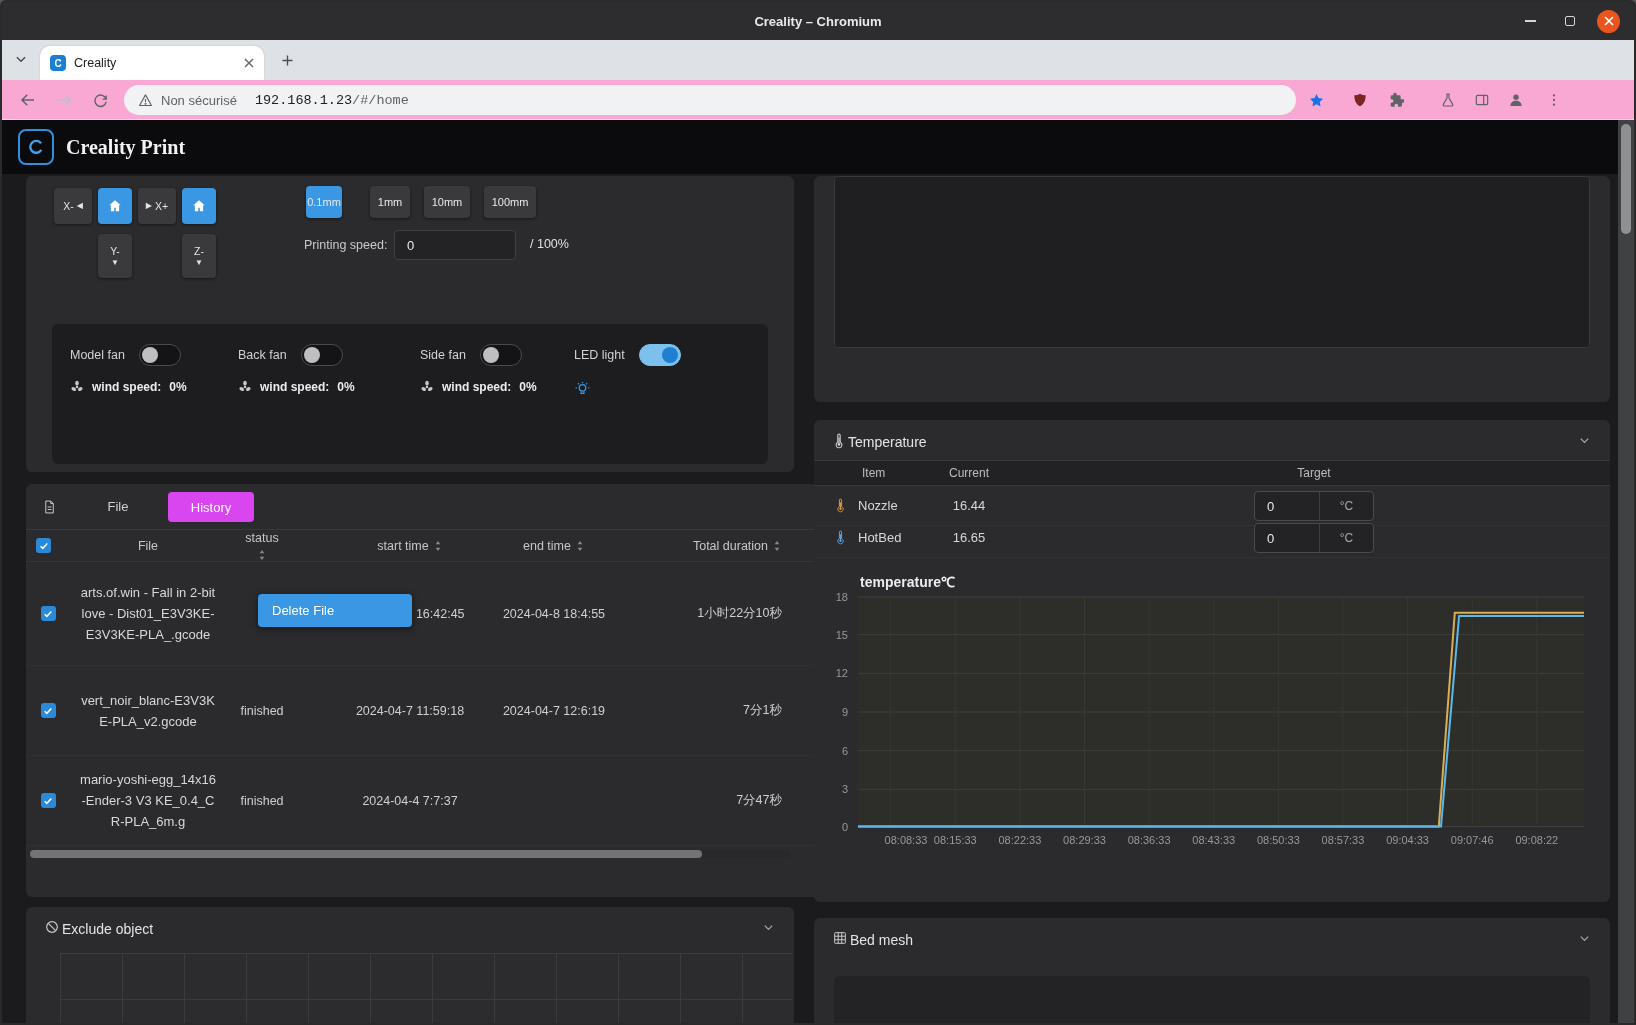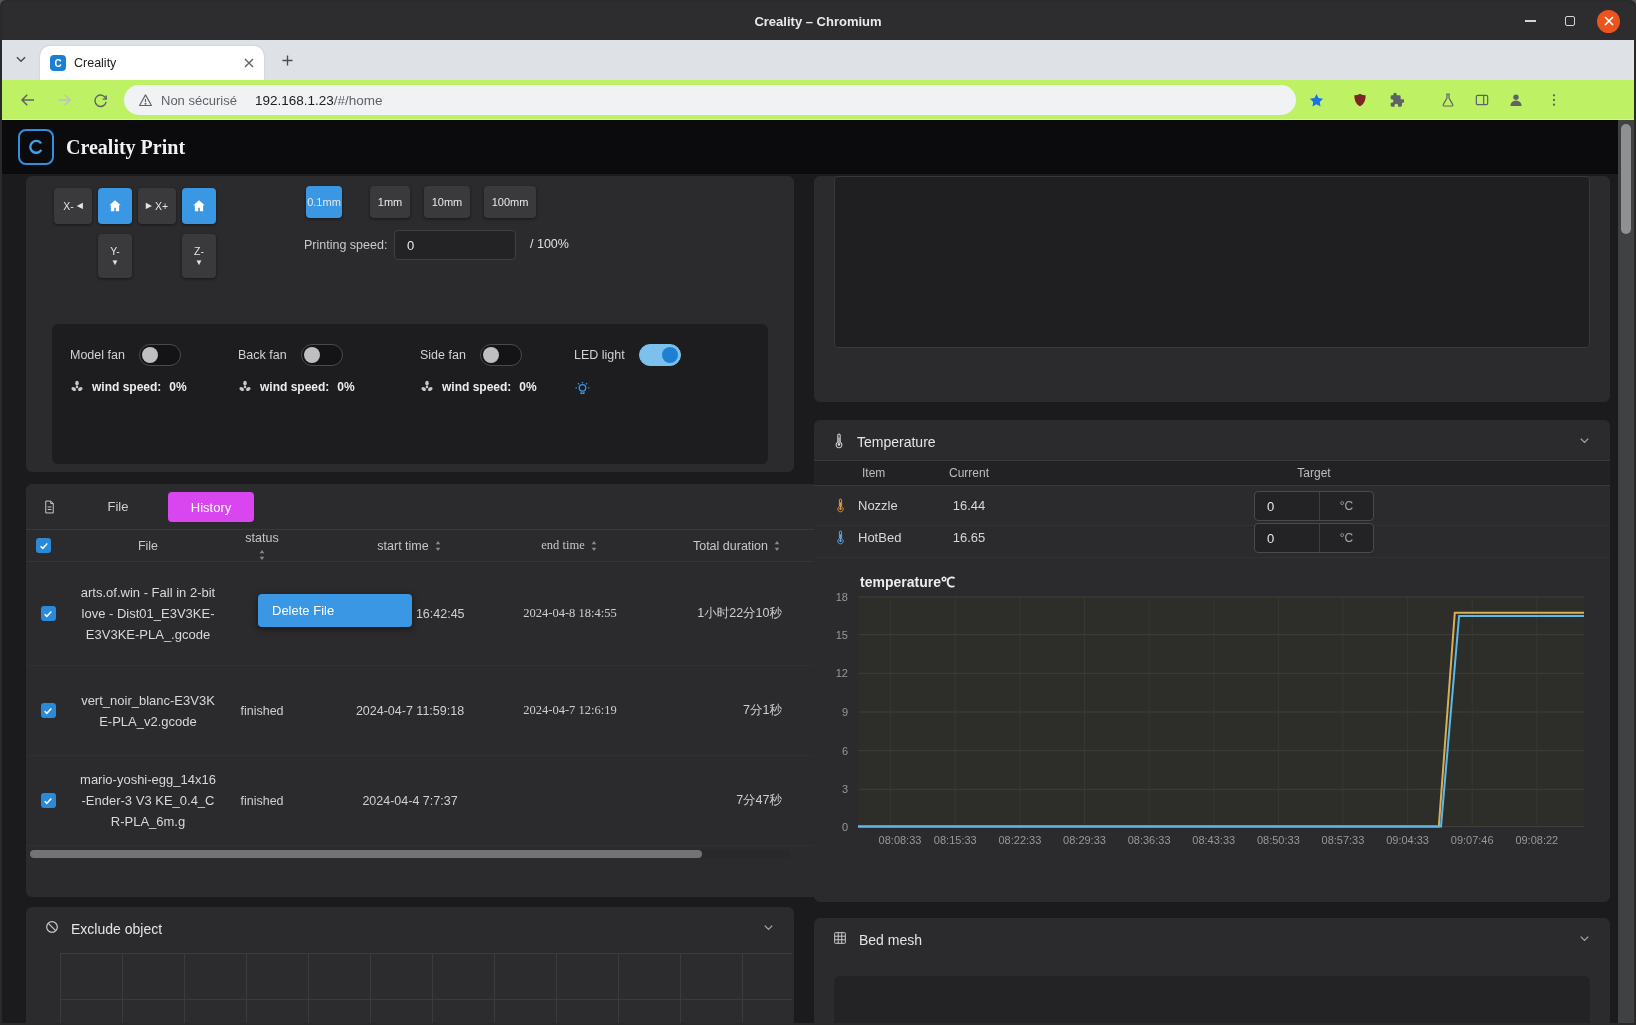--- a/index.html
+++ b/index.html
@@ -21,27 +21,27 @@
   .tabstrip { height:40px; background:#dee1e6; position:relative; }
   .tab-search { position:absolute; left:12px; top:12px; }
   .tab { position:absolute; left:38px; top:6px; width:224px; height:34px; background:#fff;
          border-radius:10px 10px 0 0; display:flex; align-items:center; padding:0 10px; box-shadow:0 0 2px rgba(0,0,0,.15); }
   .tab-favicon { width:16px; height:16px; border-radius:4px; background:#1a7fd4; color:#fff; font-size:10px;
                  font-weight:bold; display:flex; align-items:center; justify-content:center; flex:0 0 16px; }
   .tab-title { margin-left:8px; font-size:12.5px; color:#202124; flex:1; }
   .newtab { position:absolute; left:278px; top:13px; }
 
   
-  .toolbar { height:40px; background:#bef264; position:relative; border-bottom:1px solid #e0e0e0; }
+  .toolbar { height:40px; background:#f9a8d4; position:relative; border-bottom:1px solid #e0e0e0; }
   .tb-ic { position:absolute; top:8px; width:24px; height:24px; display:flex; align-items:center; justify-content:center; }
   #tb-back{left:14px} #tb-fwd{left:50px} #tb-reload{left:86px}
   .omnibox { position:absolute; left:122px; top:5px; width:1172px; height:30px; background:#f0f2f4;
              border-radius:15px; display:flex; align-items:center; padding:0 14px; gap:8px; }
   .sec-label { font-size:13px; color:#5f6368; }
-  .url { font-size:13.5px; color:#202124; margin-left:10px; }
+  .url { font-size:13.5px; color:#202124; margin-left:10px;font-family:Liberation Mono, monospace; }
   .url-path { color:#5f6368; }
   #tb-star{left:1302px} #tb-shield{left:1346px} #tb-puzzle{left:1382px}
   #tb-flask{left:1434px} #tb-panel{left:1468px} #tb-avatar{left:1502px} #tb-menu{left:1540px}
 
   
   .page { position:absolute; top:118px; left:0; width:1632px; height:903px; background:#1b1b1d; overflow:hidden; }
   .app-header { position:absolute; top:0; left:0; width:100%; height:54px; background:#0b0b0d;
                 display:flex; align-items:center; padding-left:16px; }
   .logo-box { width:36px; height:36px; border:2px solid #2f8fe0; border-radius:8px; display:flex;
               align-items:center; justify-content:center; background:#0b0b0d; }
@@ -96,41 +96,41 @@
   #tab-history { position:absolute; left:142px; top:8px; width:86px; height:30px; background:#d946ef; border-radius:4px;
                  color:#fff; font-size:13px; display:flex; align-items:center; justify-content:center; cursor:pointer; }
   #files-chevron { position:absolute; right:20px; top:15px; }
 
   .files-header { position:absolute; top:46px; left:0; right:0; height:32px; border-bottom:1px solid #353537;
                   font-size:12.5px; color:#c6c6c8; }
   .col-check { position:absolute; left:10px; width:24px; height:100%; display:flex; align-items:center; }
   .col-file  { position:absolute; left:40px;  width:164px; height:100%; }
   .col-status{ position:absolute; left:192px; width:88px;  height:100%;flex-direction:column; }
   .col-start { position:absolute; left:292px; width:184px; height:100%; }
-  .col-end   { position:absolute; left:480px; width:128px; height:100%;font-family:Liberation Serif, serif; }
+  .col-end   { position:absolute; left:464px; width:128px; height:100%; }
   .col-dur   { position:absolute; left:604px; width:158px; height:100%; padding-right:6px; }
   .hcell { display:flex; align-items:center; justify-content:center; gap:4px; }
   .col-dur.hcell { justify-content:flex-end; }
 
   .file-row { position:absolute; left:0; right:0; border-bottom:1px solid #303032; }
   #row-0{top:78px; height:104px;} #row-1{top:182px; height:90px;} #row-2{top:272px; height:90px;}
   .cell { display:flex; align-items:center; justify-content:center; font-size:12.5px; color:#cfcfd1; }
   .col-dur.cell { justify-content:flex-end; }
   .cell-file { font-size:13px; color:#d8d8da; line-height:21px; word-break:break-all; text-align:center; padding:0 12px; }
   .cbx { width:15px; height:15px; border-radius:3px; background:#2a8ad8; display:flex; align-items:center; justify-content:center; cursor:pointer; }
 
   #delete-btn { position:absolute; left:232px; top:110px; width:154px; height:33px; background:#3a97e4; border-radius:4px;
                 color:#fff; font-size:13px; display:flex; align-items:center; padding-left:14px; z-index:3;
                 box-shadow:0 2px 6px rgba(0,0,0,.5); cursor:pointer; }
 
   #files-hscroll { position:absolute; left:4px; top:366px; width:760px; height:8px; background:#29292b; border-radius:4px; }
   #files-hscroll .thumb { position:absolute; left:0; top:0; width:672px; height:8px; background:#737375; border-radius:4px; cursor:pointer; }
 
   
-  .panel-header { height:44px; display:flex; align-items:center; padding:2px 18px; gap:11px;text-align:right; }
+  .panel-header { height:44px; display:flex; align-items:center; padding:2px 18px; gap:2px;text-align:right; }
   .ph-title { font-size:14px; color:#e4e4e6; }
   .ph-chevron { margin-left:auto; cursor:pointer; }
 
   #exclude-grid { position:absolute; left:34px; right:2px; top:46px; height:94px; background-color:#2c2c2e;
                   background-image:linear-gradient(to right,#3b3b3d 1px,transparent 1px),
                                    linear-gradient(to bottom,#3b3b3d 1px,transparent 1px);
                   background-size:62px 46px; }
 
   #cam-inner { position:absolute; left:20px; top:0; width:756px; height:172px; background:#1f1f21;
                border:1px solid #39393b; border-radius:4px; }
@@ -648,21 +648,21 @@
               <line x1="420.35400000000004" x2="420.35400000000004" y1="0" y2="232" stroke="#37382f" stroke-width="1"></line>
               <line x1="484.968" x2="484.968" y1="0" y2="232" stroke="#37382f" stroke-width="1"></line>
               <line x1="549.582" x2="549.582" y1="0" y2="232" stroke="#37382f" stroke-width="1"></line>
               <line x1="614.196" x2="614.196" y1="0" y2="232" stroke="#37382f" stroke-width="1"></line>
               <line x1="678.81" x2="678.81" y1="0" y2="232" stroke="#37382f" stroke-width="1"></line>
               <polyline points="0.0,230.5 580.8,230.5 596.8,16.8 726.0,16.8" fill="none" stroke="#d9ae54" stroke-width="2"></polyline>
               <polyline points="0.0,230.5 583.0,230.5 601.1,20.0 726.0,20.0" fill="none" stroke="#5cb8e8" stroke-width="2"></polyline>
             </svg>
         </div>
         <div id="temp-chart-xlabels">
-            <div class="xlab" style="left: 42px;">08:08:33</div>
+            <div class="xlab" style="left: 48px;">08:08:33</div>
             <div class="xlab" style="left: 97.284px;">08:15:33</div>
             <div class="xlab" style="left: 161.898px;">08:22:33</div>
             <div class="xlab" style="left: 226.512px;">08:29:33</div>
             <div class="xlab" style="left: 291.126px;">08:36:33</div>
             <div class="xlab" style="left: 355.74px;">08:43:33</div>
             <div class="xlab" style="left: 420.354px;">08:50:33</div>
             <div class="xlab" style="left: 484.968px;">08:57:33</div>
             <div class="xlab" style="left: 549.582px;">09:04:33</div>
             <div class="xlab" style="left: 614.196px;">09:07:46</div>
             <div class="xlab" style="left: 678.81px;">09:08:22</div>

